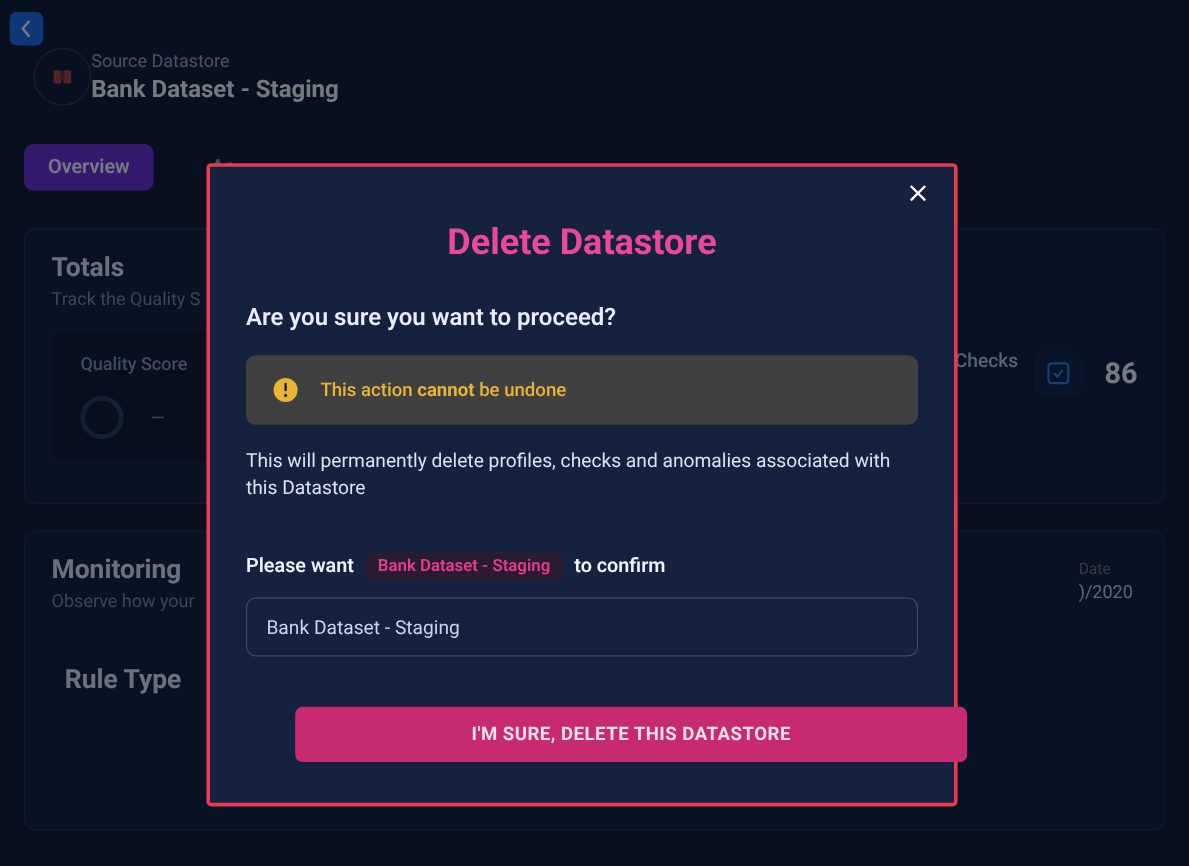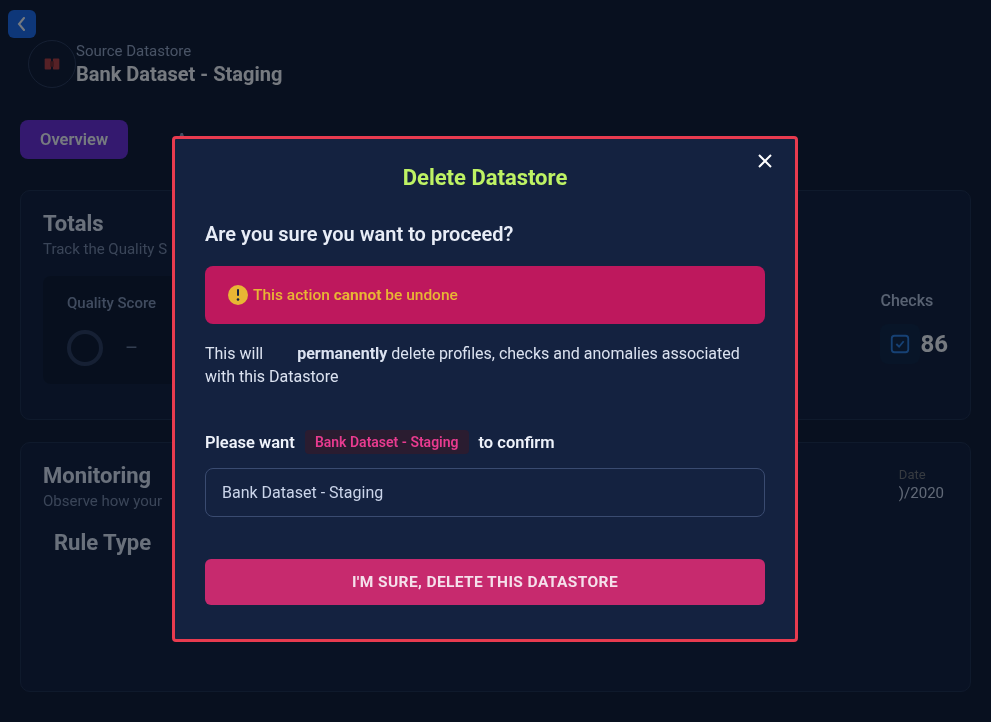--- a/index.html
+++ b/index.html
@@ -135,31 +135,31 @@
 }
 .dash {
   color: #6c7b98;
   font-size: 20px;
 }
 .checks-tile {
   position: absolute;
   right: 22px;
   top: 100px;
   display: flex;
-  flex-direction: column;
   gap: 14px;
 }
 .checks-tile .label {
   color: #bdc9e0;
   font-size: 16px;
   font-weight: 500;
 }
 .checks-row {
   display: flex;
   align-items: center;
+  gap: 18px;
 }
 .checks-icon {
   width: 40px;
   height: 40px;
   background: #0c1f3c;
   border-radius: 8px;
   display: flex;
   align-items: center;
   justify-content: center;
 }
@@ -200,21 +200,21 @@
   color: #737373;
   font-size: 13px;
 }
 .monitoring-date .dval {
   color: #cfd8ea;
   font-size: 15px;
   margin-top: 2px;
 }
 .rule-type {
   position: absolute;
-  top: 530px;
+  top: 554px;
   left: 54px;
   font-size: 22px;
   color: #e5ebf7;
   font-weight: 700;
 }
 
 .overlay {
   position: absolute;
   inset: 0;
   background: rgba(6,12,24,0.55);
@@ -233,58 +233,59 @@
   position: absolute;
   top: 14px;
   right: 18px;
   width: 20px;
   height: 20px;
   cursor: pointer;
 }
 .modal-close svg { width: 16px; height: 16px; stroke: #fff; stroke-width: 2; }
 .modal-title {
   text-align: center;
-  color: #bef264;
-  font-size: 22px;
-  font-weight: 700;
+  color: #ec4899;
+  font-size: 30px;
+  font-weight: 700;
+  margin-top: 20px;
 }
 .modal-subtitle {
   color: #e8edf7;
   font-size: 20px;
   font-weight: 600;
   margin-top: 32px;
 }
 .warn-box {
   margin-top: 20px;
-  background: #be185d;
+  background: #404040;
   border-radius: 8px;
   padding: 18px 22px;
   display: flex;
   align-items: center;
-  gap: 4px;
+  gap: 18px;
 }
 .warn-icon {
   width: 22px;
   height: 22px;
   flex-shrink: 0;
 }
 .warn-icon svg { width: 22px; height: 22px; }
 .warn-text {
   color: #e8b634;
   font-size: 15.5px;
   font-weight: 500;
 }
 .warn-text b { font-weight: 700; }
 .perm-text {
   color: #dbe2f0;
   font-size: 16px;
   margin-top: 18px;
   line-height: 1.45;
 }
-.perm-text b { font-weight: 700; margin-left: 30px; }
+.perm-text b { font-weight: 400; }
 .confirm-label {
   margin-top: 42px;
   color: #eef2fa;
   font-size: 16.5px;
   font-weight: 600;
   display: flex;
   align-items: center;
   gap: 10px;
   flex-wrap: wrap;
 }
@@ -315,20 +316,21 @@
   background: #c72a6e;
   border: none;
   border-radius: 6px;
   padding: 14px 0;
   color: #f5e0eb;
   font-size: 15.5px;
   font-weight: 700;
   letter-spacing: 0.4px;
   cursor: pointer;
   font-family: inherit;
+  margin-left: 41px;
 }
 </style>
 </head>
 <body>
 
 <div class="back-btn">
   <svg viewBox="0 0 10 14">
       <path d="M7 1 L2 7 L7 13" stroke="#fff" stroke-width="2" fill="none" stroke-linecap="round"></path>
     </svg>
 </div>

